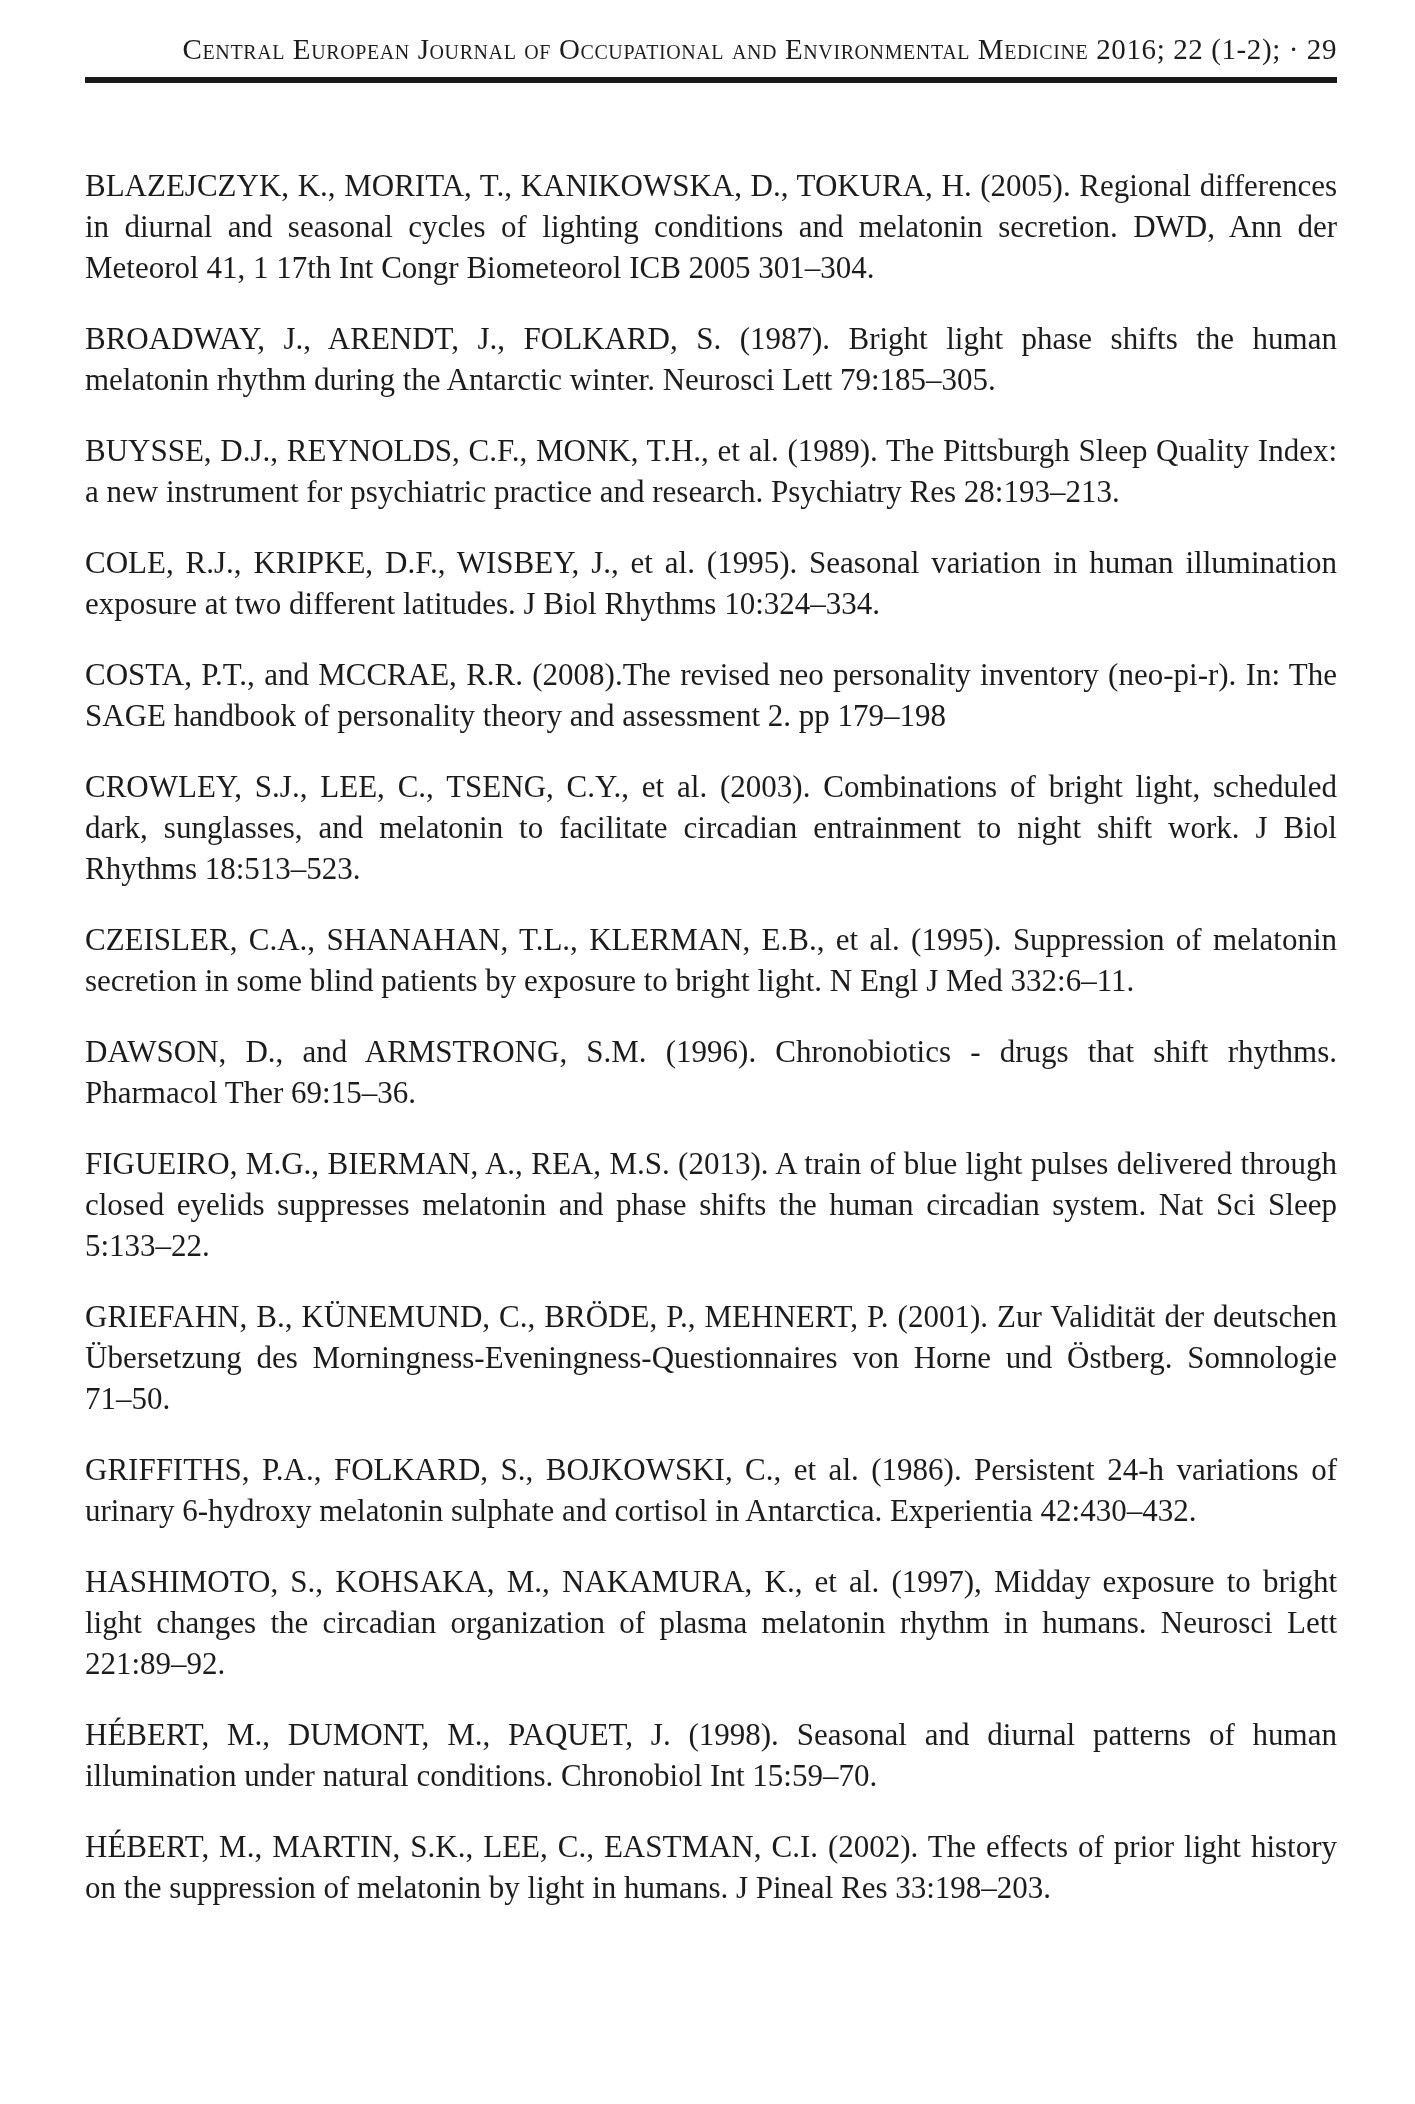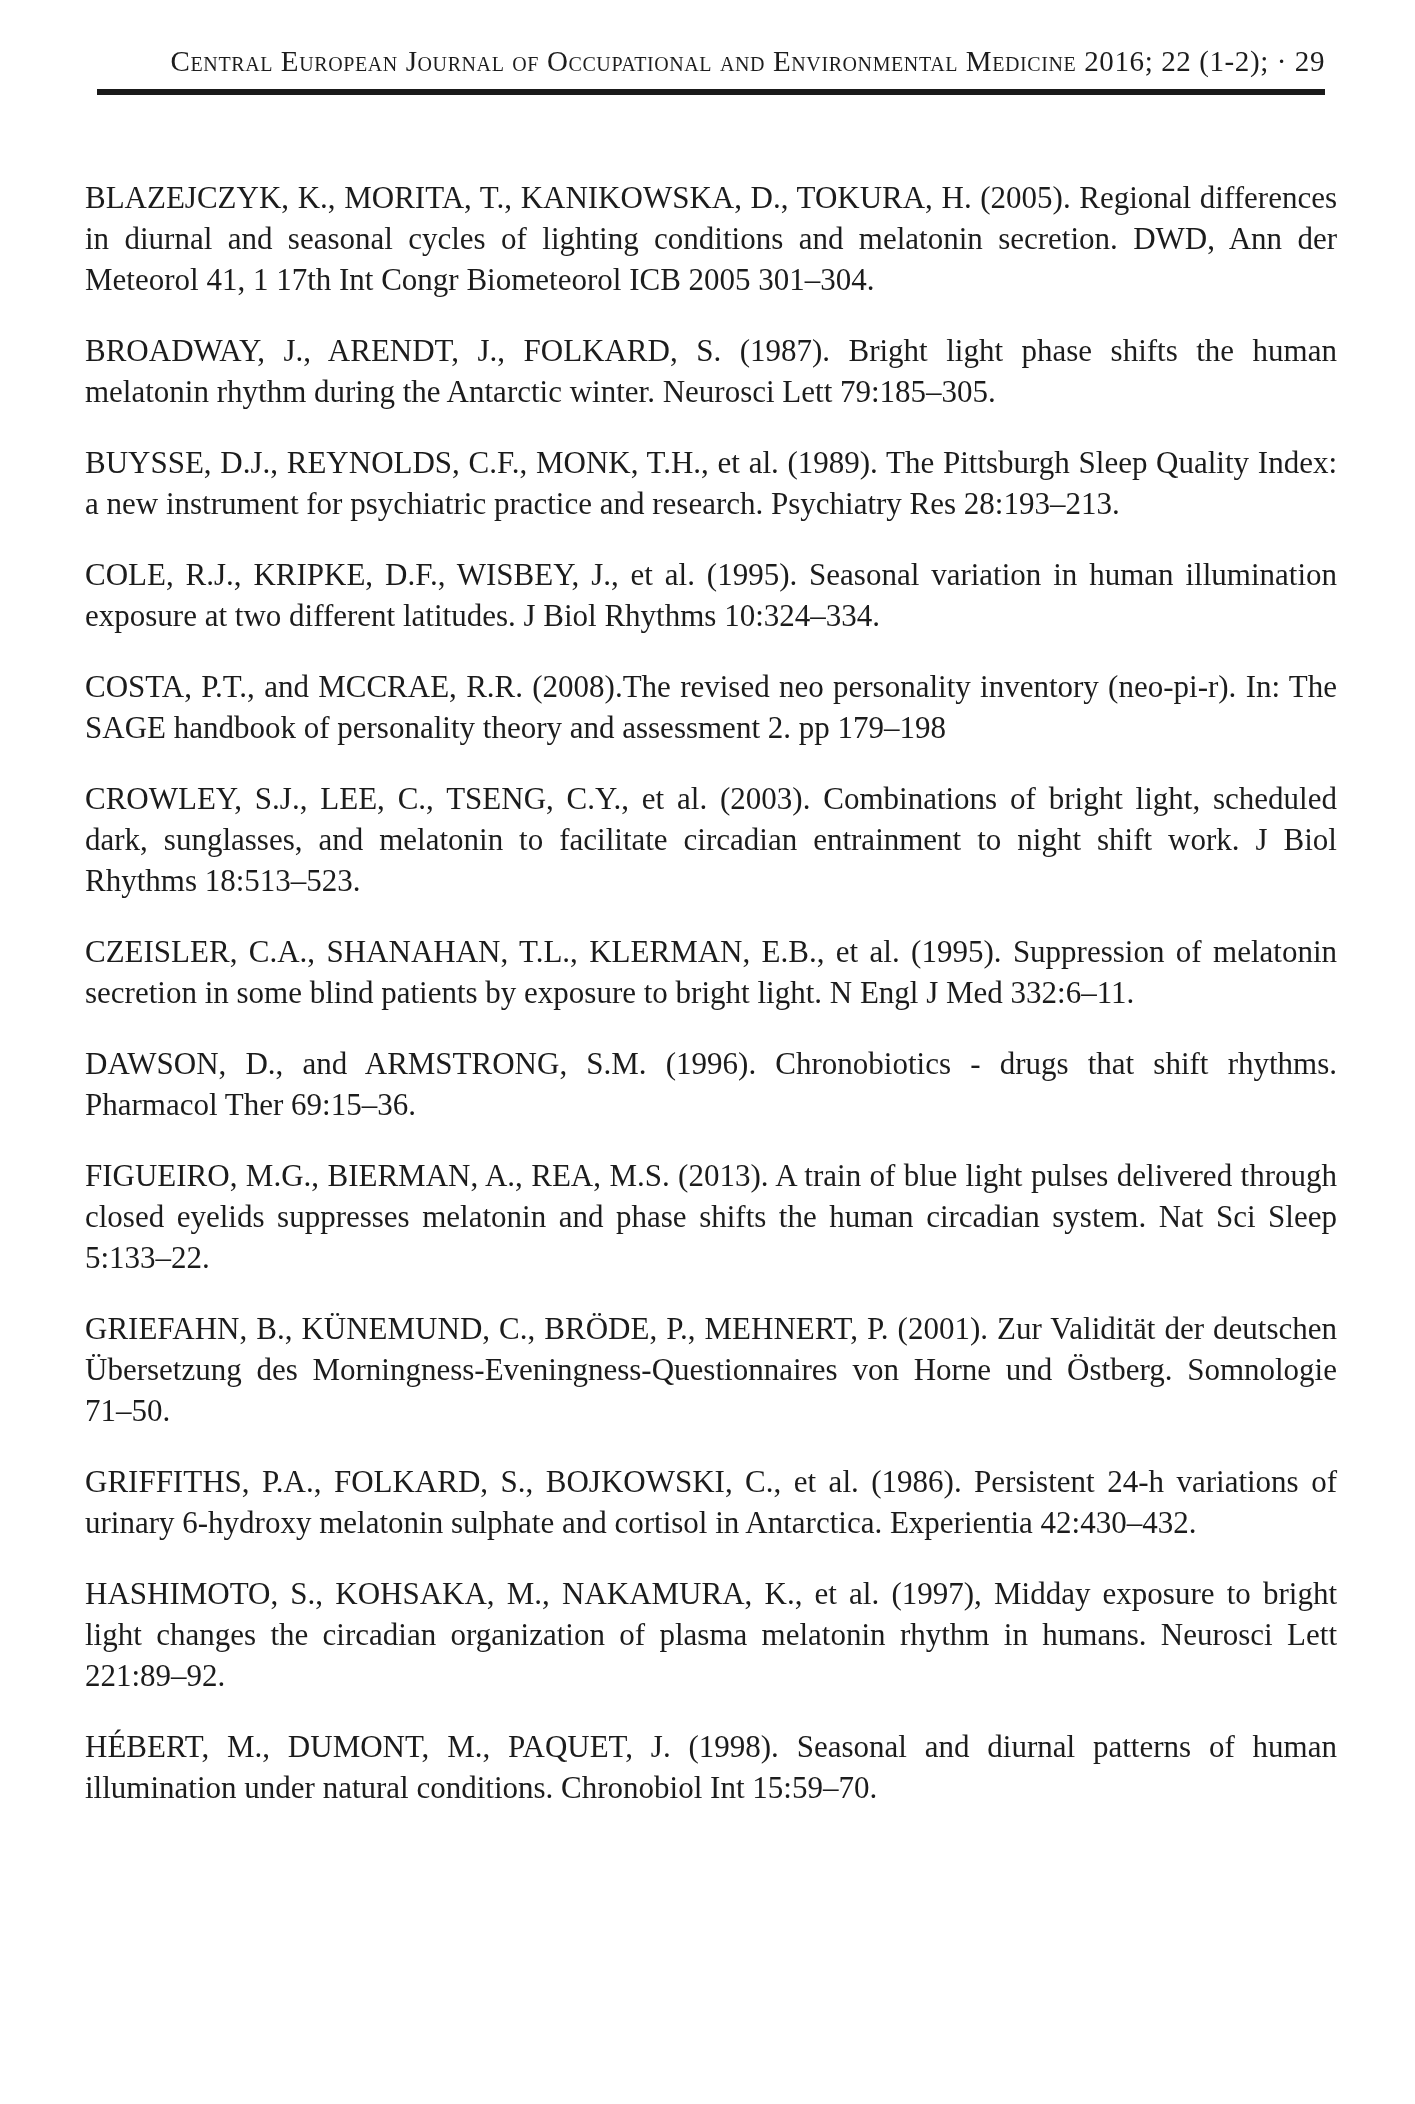--- a/index.html
+++ b/index.html
@@ -12,21 +12,21 @@
     width: 1415px;
     height: 2104px;
     box-sizing: border-box;
     background: #ffffff;
     color: #1c1c1c;
     padding: 32px 78px 0 85px;
     overflow: hidden;
     font-family: "Liberation Serif", "DejaVu Serif", serif;
   }
   .running-head {
-    margin: 12px;
+    margin: 0;
   }
   .journal-line {
     font-size: 29px;
     line-height: 34px;
     font-variant: small-caps;
     letter-spacing: 0.6px;
     text-align: right;
     white-space: nowrap;
     color: #1d1d1d;
   }
@@ -68,15 +68,16 @@
     <p class="ref">COLE, R.J., KRIPKE, D.F., WISBEY, J., et al. (1995). Seasonal variation in human illumination exposure at two different latitudes. J Biol Rhythms 10:324–334.</p>
     <p class="ref">COSTA, P.T., and MCCRAE, R.R. (2008).The revised neo personality inventory (neo-pi-r). In: The SAGE handbook of personality theory and assessment 2. pp 179–198</p>
     <p class="ref">CROWLEY, S.J., LEE, C., TSENG, C.Y., et al. (2003). Combinations of bright light, scheduled dark, sunglasses, and melatonin to facilitate circadian entrainment to night shift work. J Biol Rhythms 18:513–523.</p>
     <p class="ref">CZEISLER, C.A., SHANAHAN, T.L., KLERMAN, E.B., et al. (1995). Suppression of melatonin secretion in some blind patients by exposure to bright light. N Engl J Med 332:6–11.</p>
     <p class="ref">DAWSON, D., and ARMSTRONG, S.M. (1996). Chronobiotics - drugs that shift rhythms. Pharmacol Ther 69:15–36.</p>
     <p class="ref">FIGUEIRO, M.G., BIERMAN, A., REA, M.S. (2013). A train of blue light pulses delivered through closed eyelids suppresses melatonin and phase shifts the human circadian system. Nat Sci Sleep 5:133–22.</p>
     <p class="ref">GRIEFAHN, B., KÜNEMUND, C., BRÖDE, P., MEHNERT, P. (2001). Zur Validität der deutschen Übersetzung des Morningness-Eveningness-Questionnaires von Horne und Östberg. Somnologie 71–50.</p>
     <p class="ref">GRIFFITHS, P.A., FOLKARD, S., BOJKOWSKI, C., et al. (1986). Persistent 24-h variations of urinary 6-hydroxy melatonin sulphate and cortisol in Antarctica. Experientia 42:430–432.</p>
     <p class="ref">HASHIMOTO, S., KOHSAKA, M., NAKAMURA, K., et al. (1997), Midday exposure to bright light changes the circadian organization of plasma melatonin rhythm in humans. Neurosci Lett 221:89–92.</p>
     <p class="ref">HÉBERT, M., DUMONT, M., PAQUET, J. (1998). Seasonal and diurnal patterns of human illumination under natural conditions. Chronobiol Int 15:59–70.</p>
+    <p class="ref">HÉBERT, M., MARTIN, S.K., LEE, C., EASTMAN, C.I. (2002). The effects of prior light history on the suppression of melatonin by light in humans. J Pineal Res 33:198–203.</p>
   </main>
 
 </div>
 
 </body></html>

